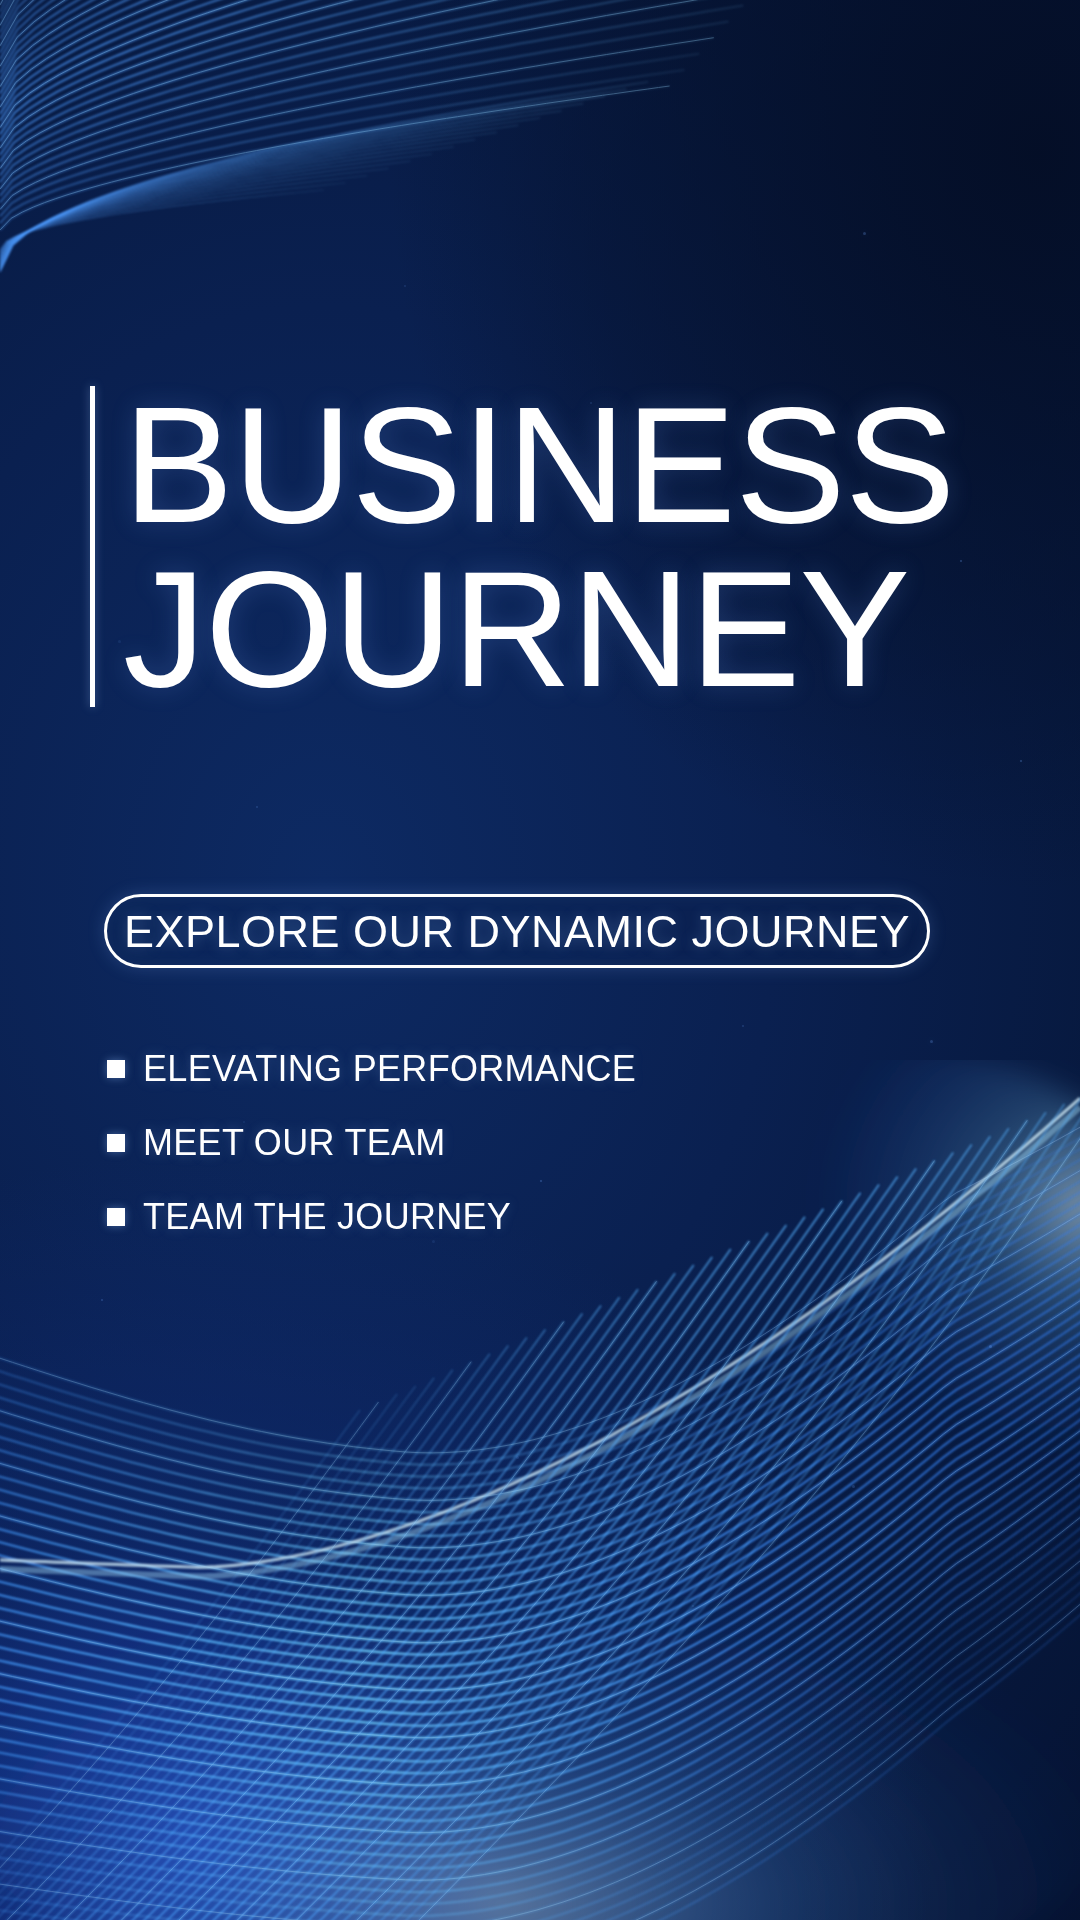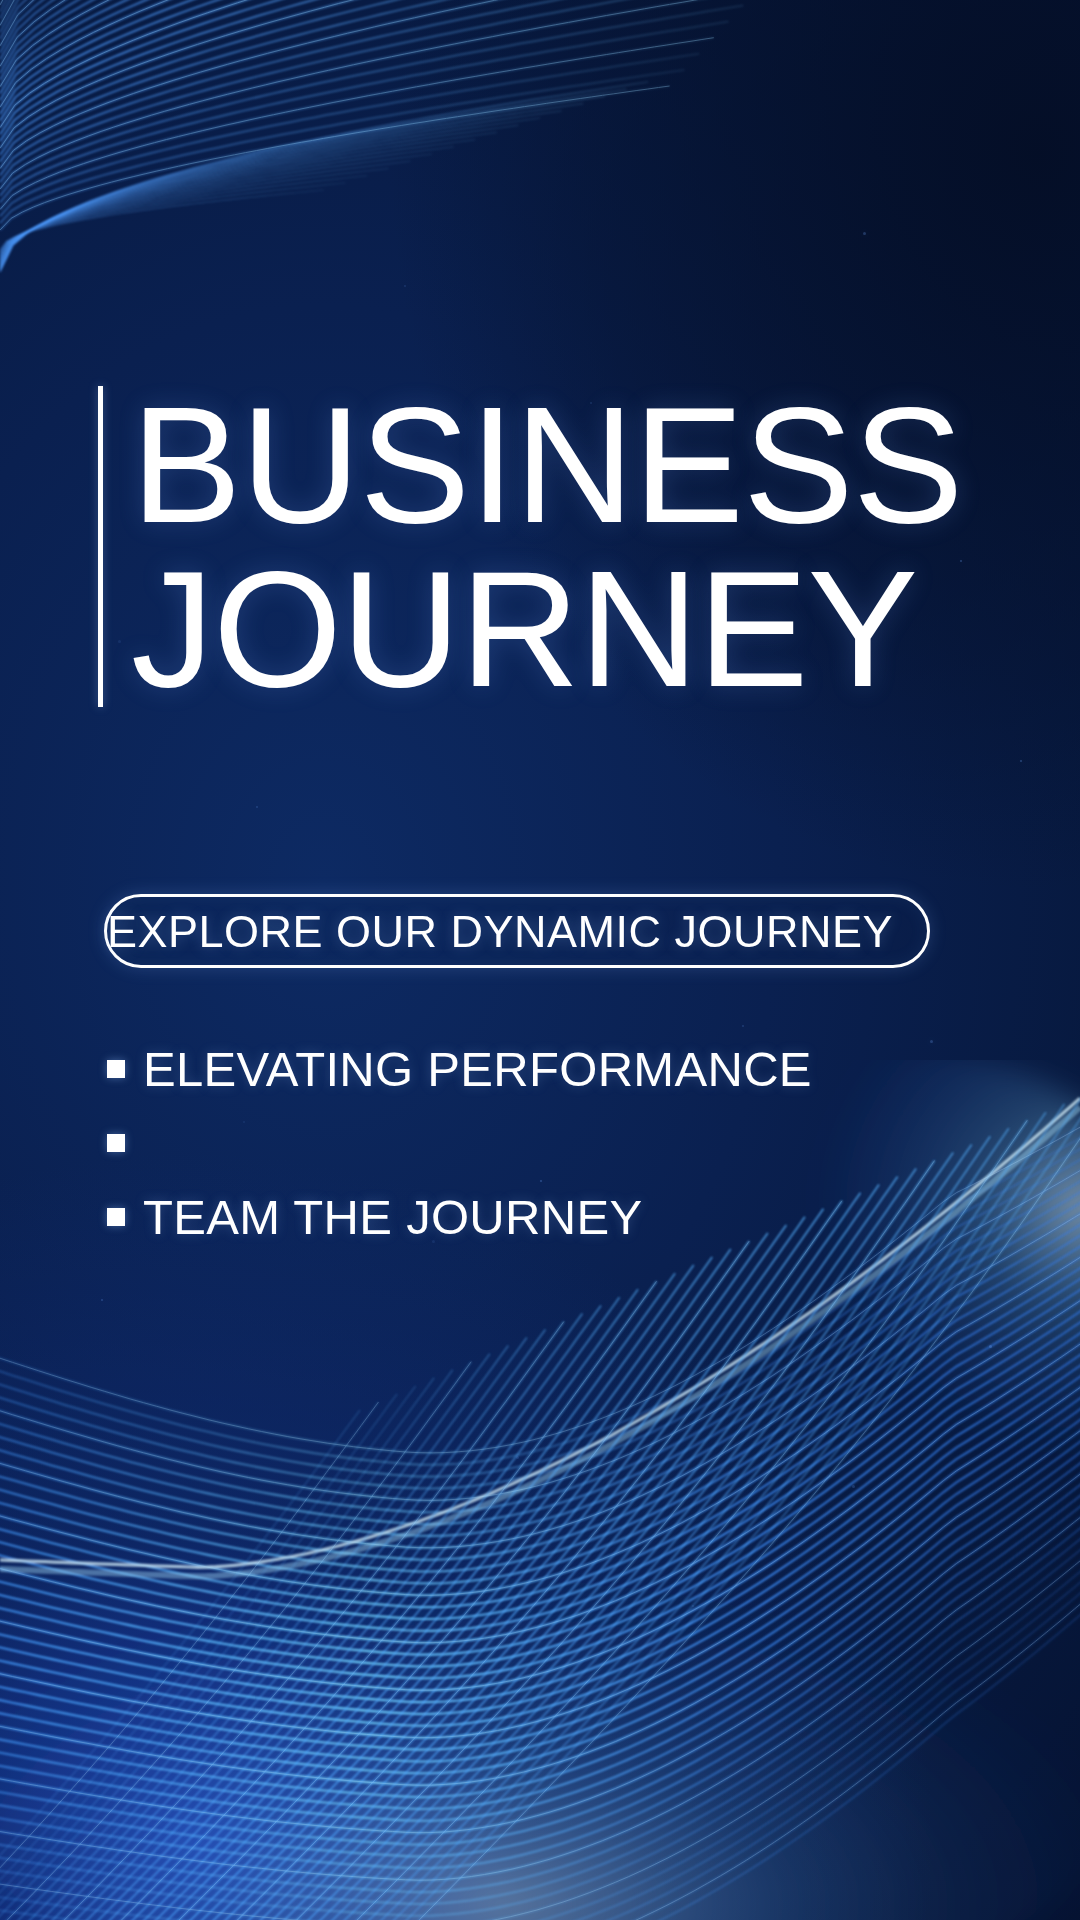--- a/index.html
+++ b/index.html
@@ -17,21 +17,21 @@
       radial-gradient(105% 75% at 30% 46%, #0d2a63 0%, #0a2050 40%, #07193f 70%, #051231 100%),
       linear-gradient(160deg,#061633 0%,#0a2151 45%,#081a41 100%);
   }
   .layer{position:absolute;left:0;top:0;width:1080px;height:1920px;}
   .layer svg{display:block;width:1080px;height:1920px;}
 
   
   .content{position:absolute;left:0;top:0;width:1080px;height:1920px;z-index:40;}
 
   .title-block{
-    position:absolute;left:98px;top:386px;
+    position:absolute;left:90px;top:386px;
     display:flex;align-items:stretch;
   }
   .accent-bar{
     width:5px;background:#ffffff;margin-right:28px;
     box-shadow:0 0 10px rgba(160,200,255,0.35);
     flex:0 0 5px;
   }
   .title-lines{display:block;}
   .title-line{
     color:#ffffff;
@@ -42,42 +42,42 @@
     white-space:nowrap;
     text-shadow:0 0 26px rgba(120,170,255,0.22);
   }
   .title-line.second{margin-top:6px;}
 
   .cta{
     position:absolute;left:104px;top:894px;
     width:826px;height:74px;
     border:3px solid #ffffff;
     border-radius:38px;
-    display:flex;align-items:center;justify-content:flex-start;
+    display:flex;align-items:center;justify-content:center;
     box-sizing:border-box;
     box-shadow:0 0 18px rgba(130,180,255,0.20), inset 0 0 18px rgba(120,170,255,0.07);
     background:rgba(10,32,80,0.18);
   }
   .cta-label{
     color:#ffffff;font-size:45px;line-height:1;
     letter-spacing:0.5px;white-space:nowrap;
     text-shadow:0 0 14px rgba(150,195,255,0.30);
   }
 
   .bullets{position:absolute;left:107px;top:1032px;}
   .bullet-row{
     display:flex;align-items:center;height:74px;
   }
   .bullet-mark{
     width:18px;height:18px;background:#ffffff;
     flex:0 0 18px;margin-right:18px;
     box-shadow:0 0 9px rgba(150,195,255,0.40);
   }
   .bullet-text{
-    color:#ffffff;font-size:49px;line-height:1;
+    color:#ffffff;font-size:36px;line-height:1;
     letter-spacing:0.3px;white-space:nowrap;
     text-shadow:0 0 12px rgba(150,195,255,0.25);
   }
 
   
   .speckle{position:absolute;border-radius:50%;background:#6fa8ff;}
 </style>
 </head>
 <body>
 
@@ -365,20 +365,21 @@
 
     <div class="bullets">
 
       <div class="bullet-row">
         <span class="bullet-mark"></span>
         <span class="bullet-text">ELEVATING PERFORMANCE</span>
       </div>
 
       <div class="bullet-row">
         <span class="bullet-mark"></span>
+        <span class="bullet-text">MEET OUR TEAM</span>
       </div>
 
 
       <div class="bullet-row">
         <span class="bullet-mark"></span>
         <span class="bullet-text">TEAM THE JOURNEY</span>
       </div>
 
     </div>
   </div>

